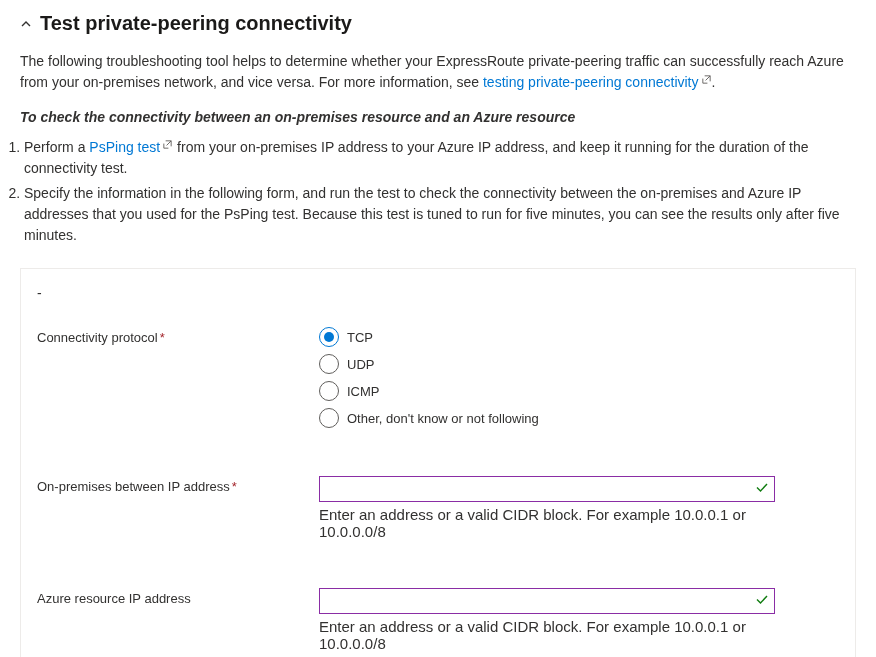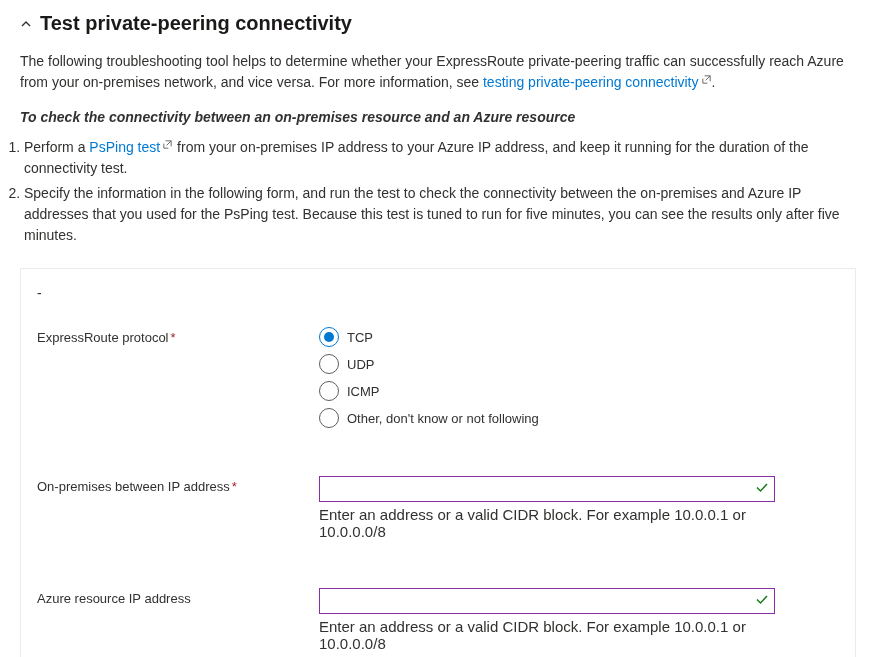--- a/index.html
+++ b/index.html
@@ -172,21 +172,21 @@
         </span></a><span> from your on-premises IP address to your Azure IP address, and keep it running for the duration of the connectivity test.</span>
   </li>
   <li>Specify the information in the following form, and run the test to check the connectivity between the on-premises and Azure IP addresses that you used for the PsPing test. Because this test is tuned to run for five minutes, you can see the results only after five minutes.</li>
 </ol>
 
 <div class="panel">
   <div class="panel-dash">-</div>
 
   <div class="form-row">
     <div class="form-label-col">
-      <span>ExpressRoute protocol</span><span class="req">*</span>
+      <span>Connectivity protocol</span><span class="req">*</span>
     </div>
     <div class="form-input-col">
       <div class="radio-group">
         <div class="radio-item radio-selected">
           <span class="radio-circle">
               <span class="radio-dot"></span>
             </span>
           <span class="radio-label">TCP</span>
         </div>
         <div class="radio-item">

